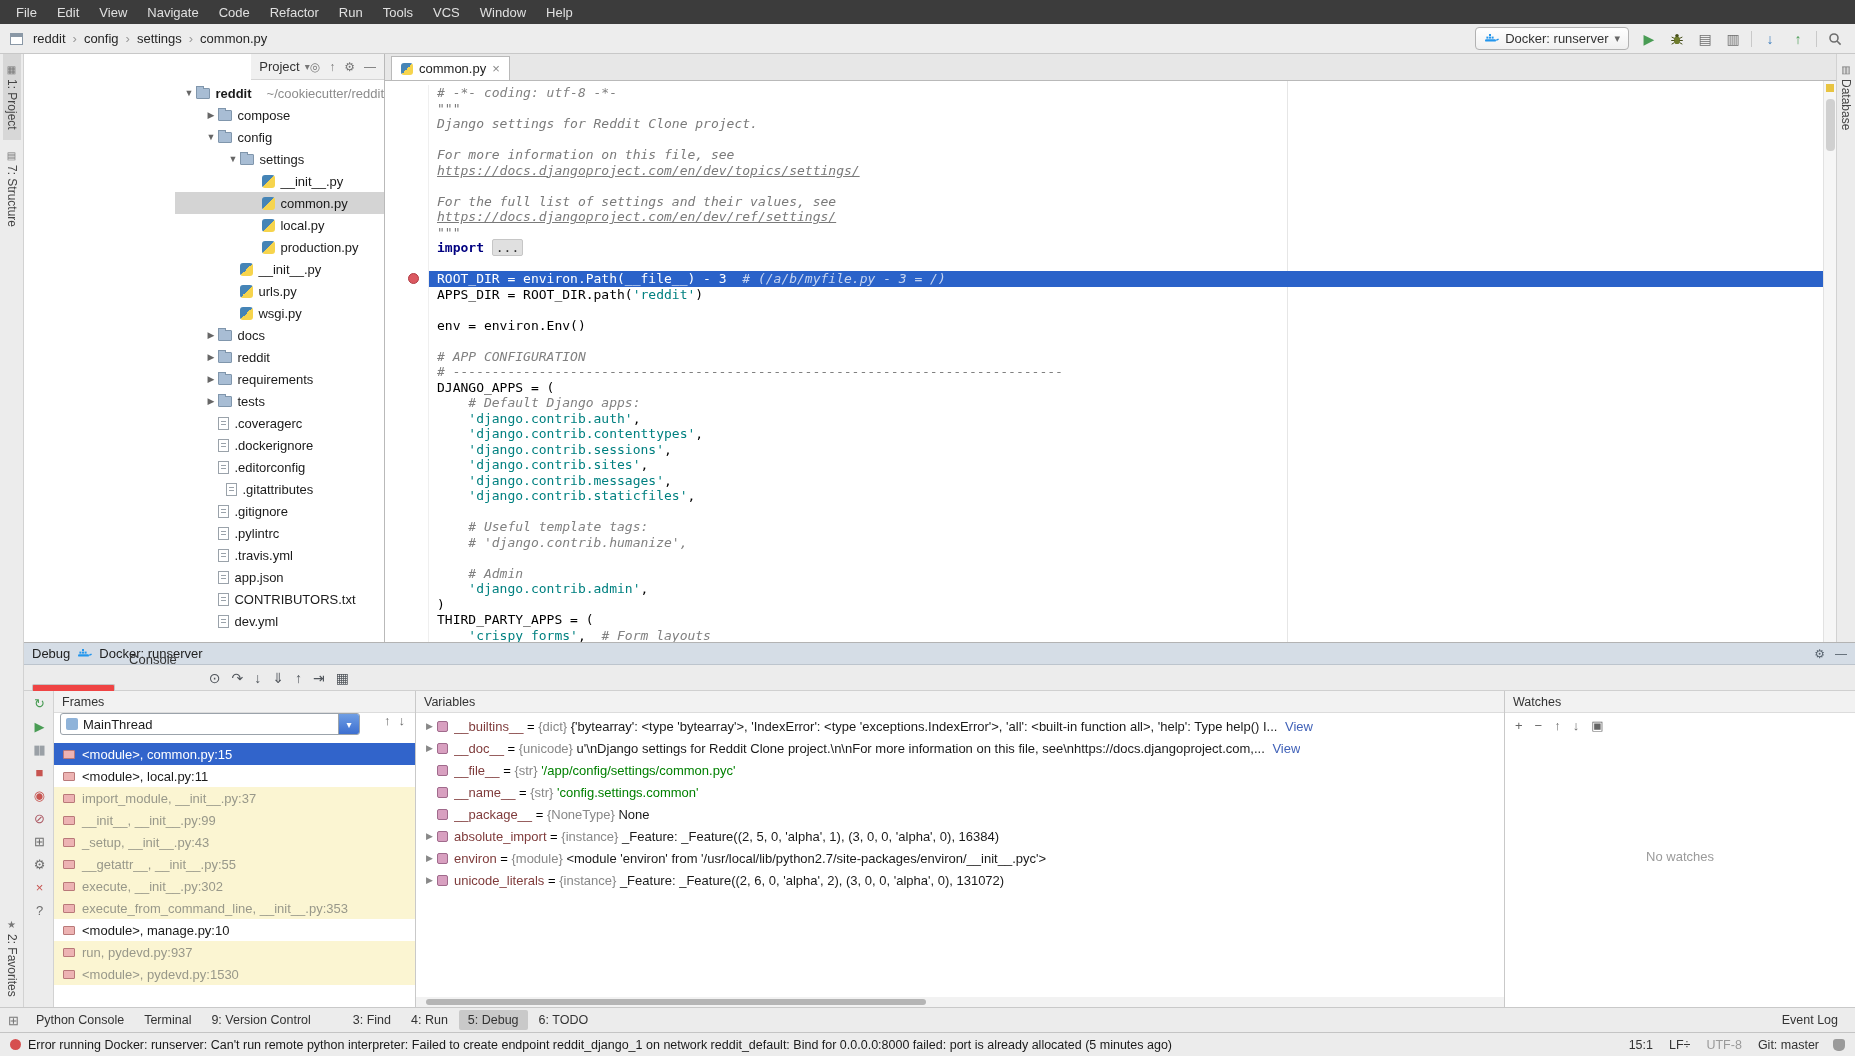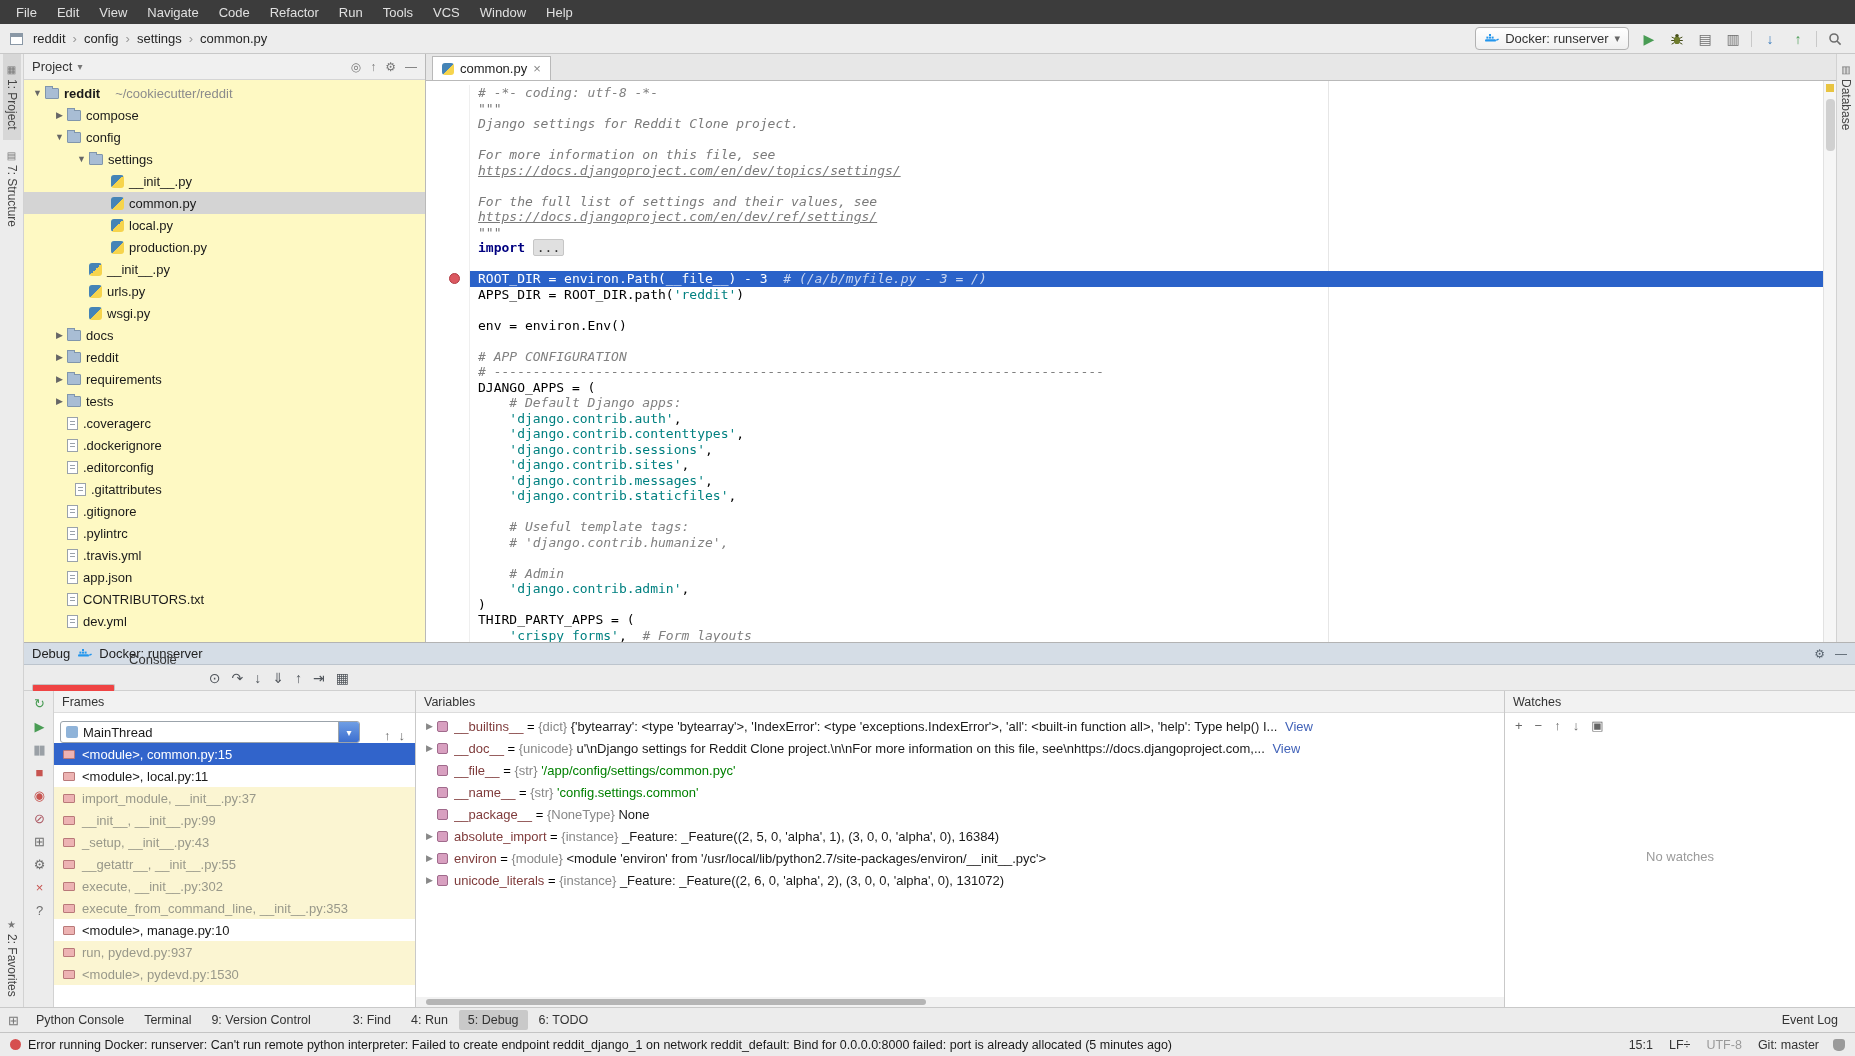--- a/index.html
+++ b/index.html
@@ -30,21 +30,21 @@
   .stripe-right { border-left:1px solid #d2d2d2; width:19px; }
   .stripe-tab { writing-mode:vertical-rl; font-size:12px; color:#444; padding:10px 2px; display:flex; align-items:center; gap:4px; cursor:default; }
   .stripe-tab.active { background:#d7d7d7; }
   .stripe-tab .g { font-size:10px; color:#777; }
   .stripe-spacer { margin-top:auto; }
 
   .right-col { flex:1; display:flex; flex-direction:column; min-width:0; }
   .main-row { display:flex; height:588px; flex:none; min-width:0; }
 
   
-  .project-panel { width:402px; background:#fef9c3; border-right:1px solid #b9b9b9; flex:none; display:flex; flex-direction:column; }
+  .project-panel { width:361px; background:#ffffff; border-right:1px solid #b9b9b9; flex:none; display:flex; flex-direction:column;align-items:flex-end; }
   .panel-header { height:26px; background:#f0f0f0; border-bottom:1px solid #d5d5d5; display:flex; align-items:center; padding:0 8px; color:#333; flex:none; }
   .panel-header .dd { color:#777; font-size:10px; margin-left:5px; }
   .panel-header .hdr-icons { margin-left:auto; display:flex; gap:9px; color:#777; font-size:12px; }
   .tree { flex:1; overflow:hidden; padding-top:2px; }
   .tree-item { height:22px; display:flex; align-items:center; white-space:nowrap; cursor:default; }
   .tree-item.sel { background:#d4d4d4; }
   .tree-arrow { width:15px; font-size:9px; color:#666; text-align:center; flex:none; }
   .tree-icon { margin-right:5px; flex:none; }
   .tree-label.bold { font-weight:bold; }
   .tree-extra { color:#8c8c8c; margin-left:15px; }
@@ -86,21 +86,21 @@
   .debug-header .hdr-icons { margin-left:auto; display:flex; gap:10px; color:#5a6570; font-size:12px; }
   .debug-tabs { height:26px; background:#ececec; border-bottom:1px solid #d0d0d0; display:flex; align-items:center; padding-left:8px; gap:2px; flex:none; }
   .dtab { padding:4px 12px; color:#333; cursor:default; }
   .dtab.active { background:#ef4444; border:1px solid #c4c4c4; border-radius:2px 2px 0 0; border-bottom:none;margin-top:36px; }
   .step-icons { display:flex; gap:11px; margin-left:18px; color:#51565c; font-size:14px; align-items:center; }
   .debug-content { flex:1; display:flex; min-height:0; }
   .debug-stripe { width:30px; background:#ececec; border-right:1px solid #d2d2d2; display:flex; flex-direction:column; align-items:center; padding-top:6px; gap:10px; flex:none; }
   .dstripe-ic { font-size:13px; line-height:13px; cursor:pointer; letter-spacing:-2px; }
   .sub-header { height:22px; background:#f2f2f2; border-bottom:1px solid #dcdcdc; display:flex; align-items:center; padding:0 8px; color:#333; font-size:12.5px; flex:none; }
   .frames-panel { width:362px; flex:none; border-right:1px solid #c9c9c9; display:flex; flex-direction:column; min-height:0; }
-  .thread-row { height:30px; display:flex; align-items:flex-end; gap:24px; padding:0 6px; flex:none; }
+  .thread-row { height:30px; display:flex; align-items:flex-start; gap:24px; padding:0 6px; flex:none; }
   .combo { width:300px; height:22px; border:1px solid #9ba3ab; border-radius:3px; background:#fff; display:flex; align-items:center; overflow:hidden; }
   .combo .c-ic { width:12px; height:12px; background:#8fb3d9; border-radius:2px; margin:0 5px; flex:none; }
   .combo .c-label { flex:1; }
   .combo .c-btn { width:21px; height:100%; background:linear-gradient(#6f9ee4,#3d6fd0); color:#fff; display:flex; align-items:center; justify-content:center; font-size:10px; border-left:1px solid #9ba3ab; }
   .thread-nav { color:#666; font-size:13px; display:flex; gap:8px; }
   .frames-list { flex:1; overflow:hidden; }
   .frame-row { height:22px; display:flex; align-items:center; gap:7px; padding-left:9px; white-space:nowrap; cursor:default; }
   .f-sel { background:#3164cb; color:#fff; }
   .f-lib { background:#fbf5d2; color:#98988a; }
   .ic-frame { width:12px; height:9px; background:#edb3b3; border:1px solid #b97979; border-radius:1px; flex:none; }

